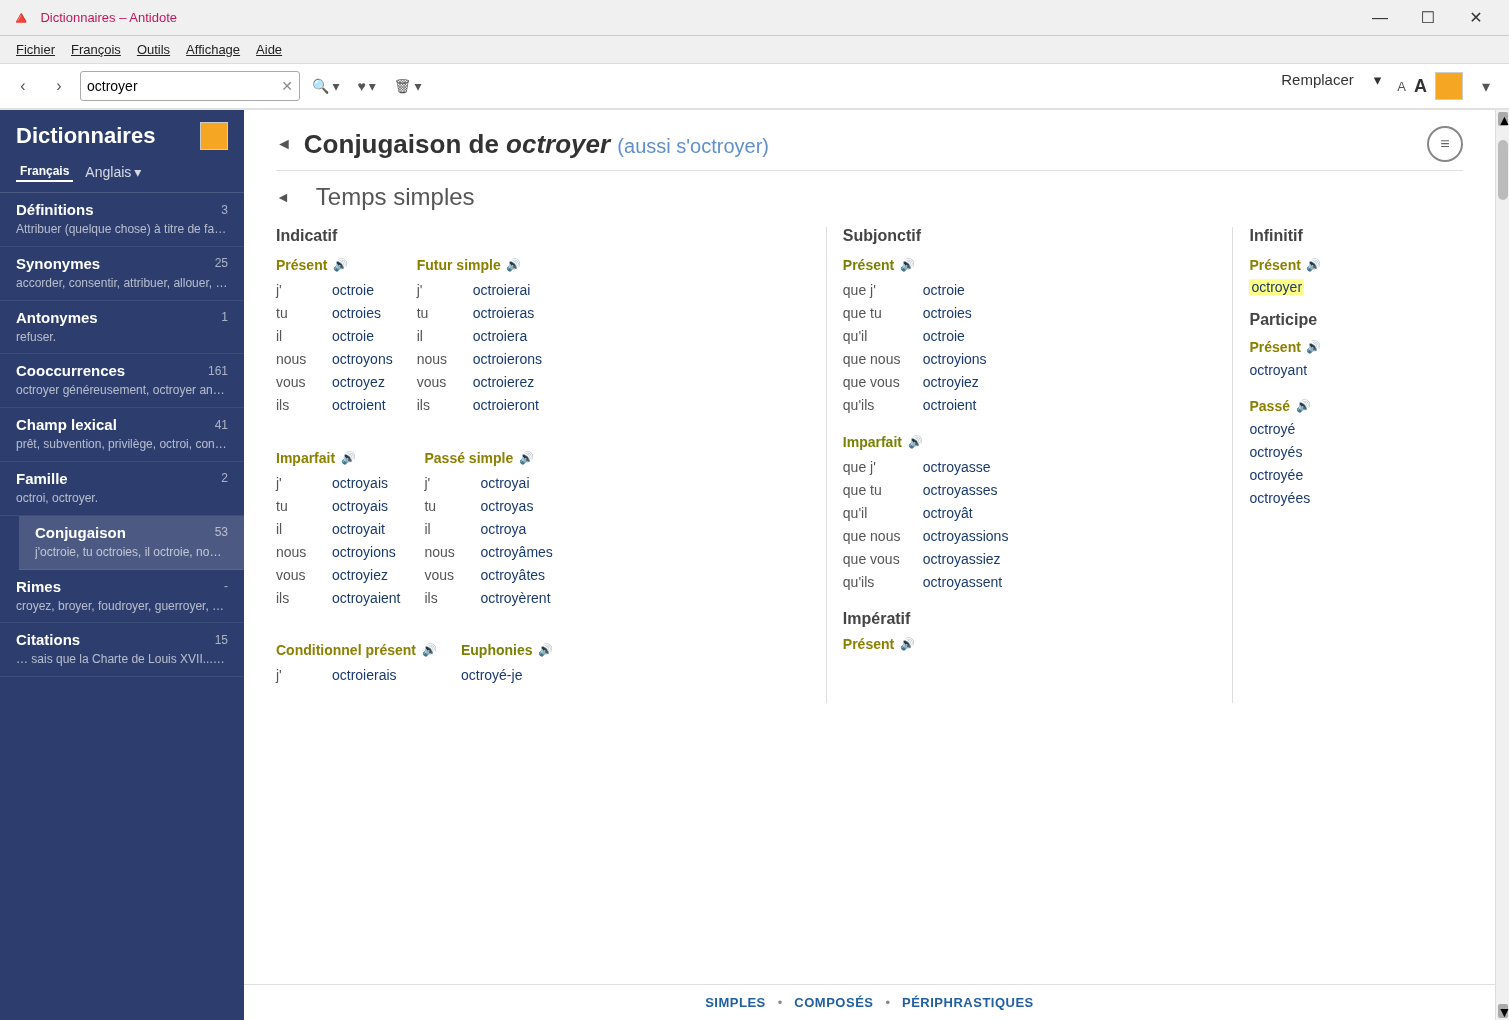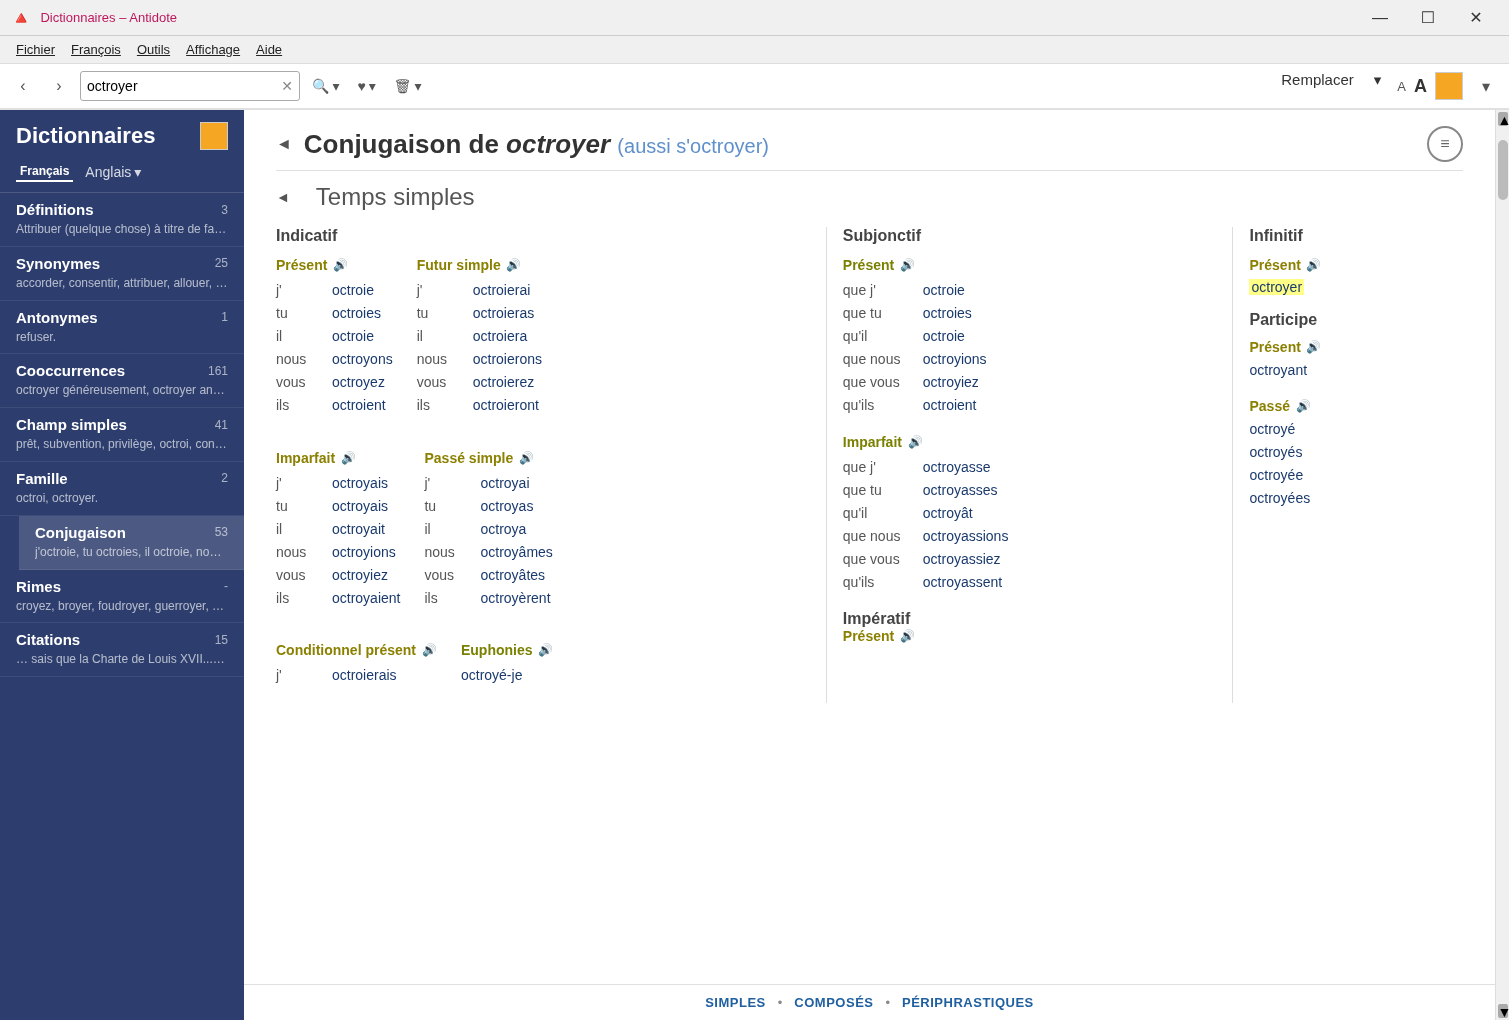--- a/index.html
+++ b/index.html
@@ -296,20 +296,21 @@
       margin-bottom: 4px;
     }
     .participe-form { color: #1a3a6e; font-size: 14px; line-height: 1.65; }
 
     
     .imperatif-section {
       margin-top: 8px;
     }
     .imperatif-title {
       font-size: 16px; font-weight: 700; color: #444;
+      margin-bottom: 8px;
     }
     .imperatif-tense-title {
       font-size: 14px; font-weight: 600; color: #8B8000;
       display: flex; align-items: center; gap: 6px;
       margin-bottom: 4px;
     }
 
     
     .bottom-nav {
       border-top: 1px solid #e0e0e0;
@@ -429,21 +430,21 @@
     <div class="sidebar-item">
       <div class="sidebar-item-header">
         <span class="sidebar-item-name">Cooccurrences</span>
         <span class="sidebar-item-count">161</span>
       </div>
       <div class="sidebar-item-preview">octroyer généreusement, octroyer annuellement à, octroyer gratuie...</div>
     </div>
 
     <div class="sidebar-item">
       <div class="sidebar-item-header">
-        <span class="sidebar-item-name">Champ simples</span>
+        <span class="sidebar-item-name">Champ lexical</span>
         <span class="sidebar-item-count">41</span>
       </div>
       <div class="sidebar-item-preview">prêt, subvention, privilège, octroi, contrat, bourse, montant, permis,...</div>
     </div>
 
     <div class="sidebar-item">
       <div class="sidebar-item-header">
         <span class="sidebar-item-name">Famille</span>
         <span class="sidebar-item-count">2</span>
       </div>

